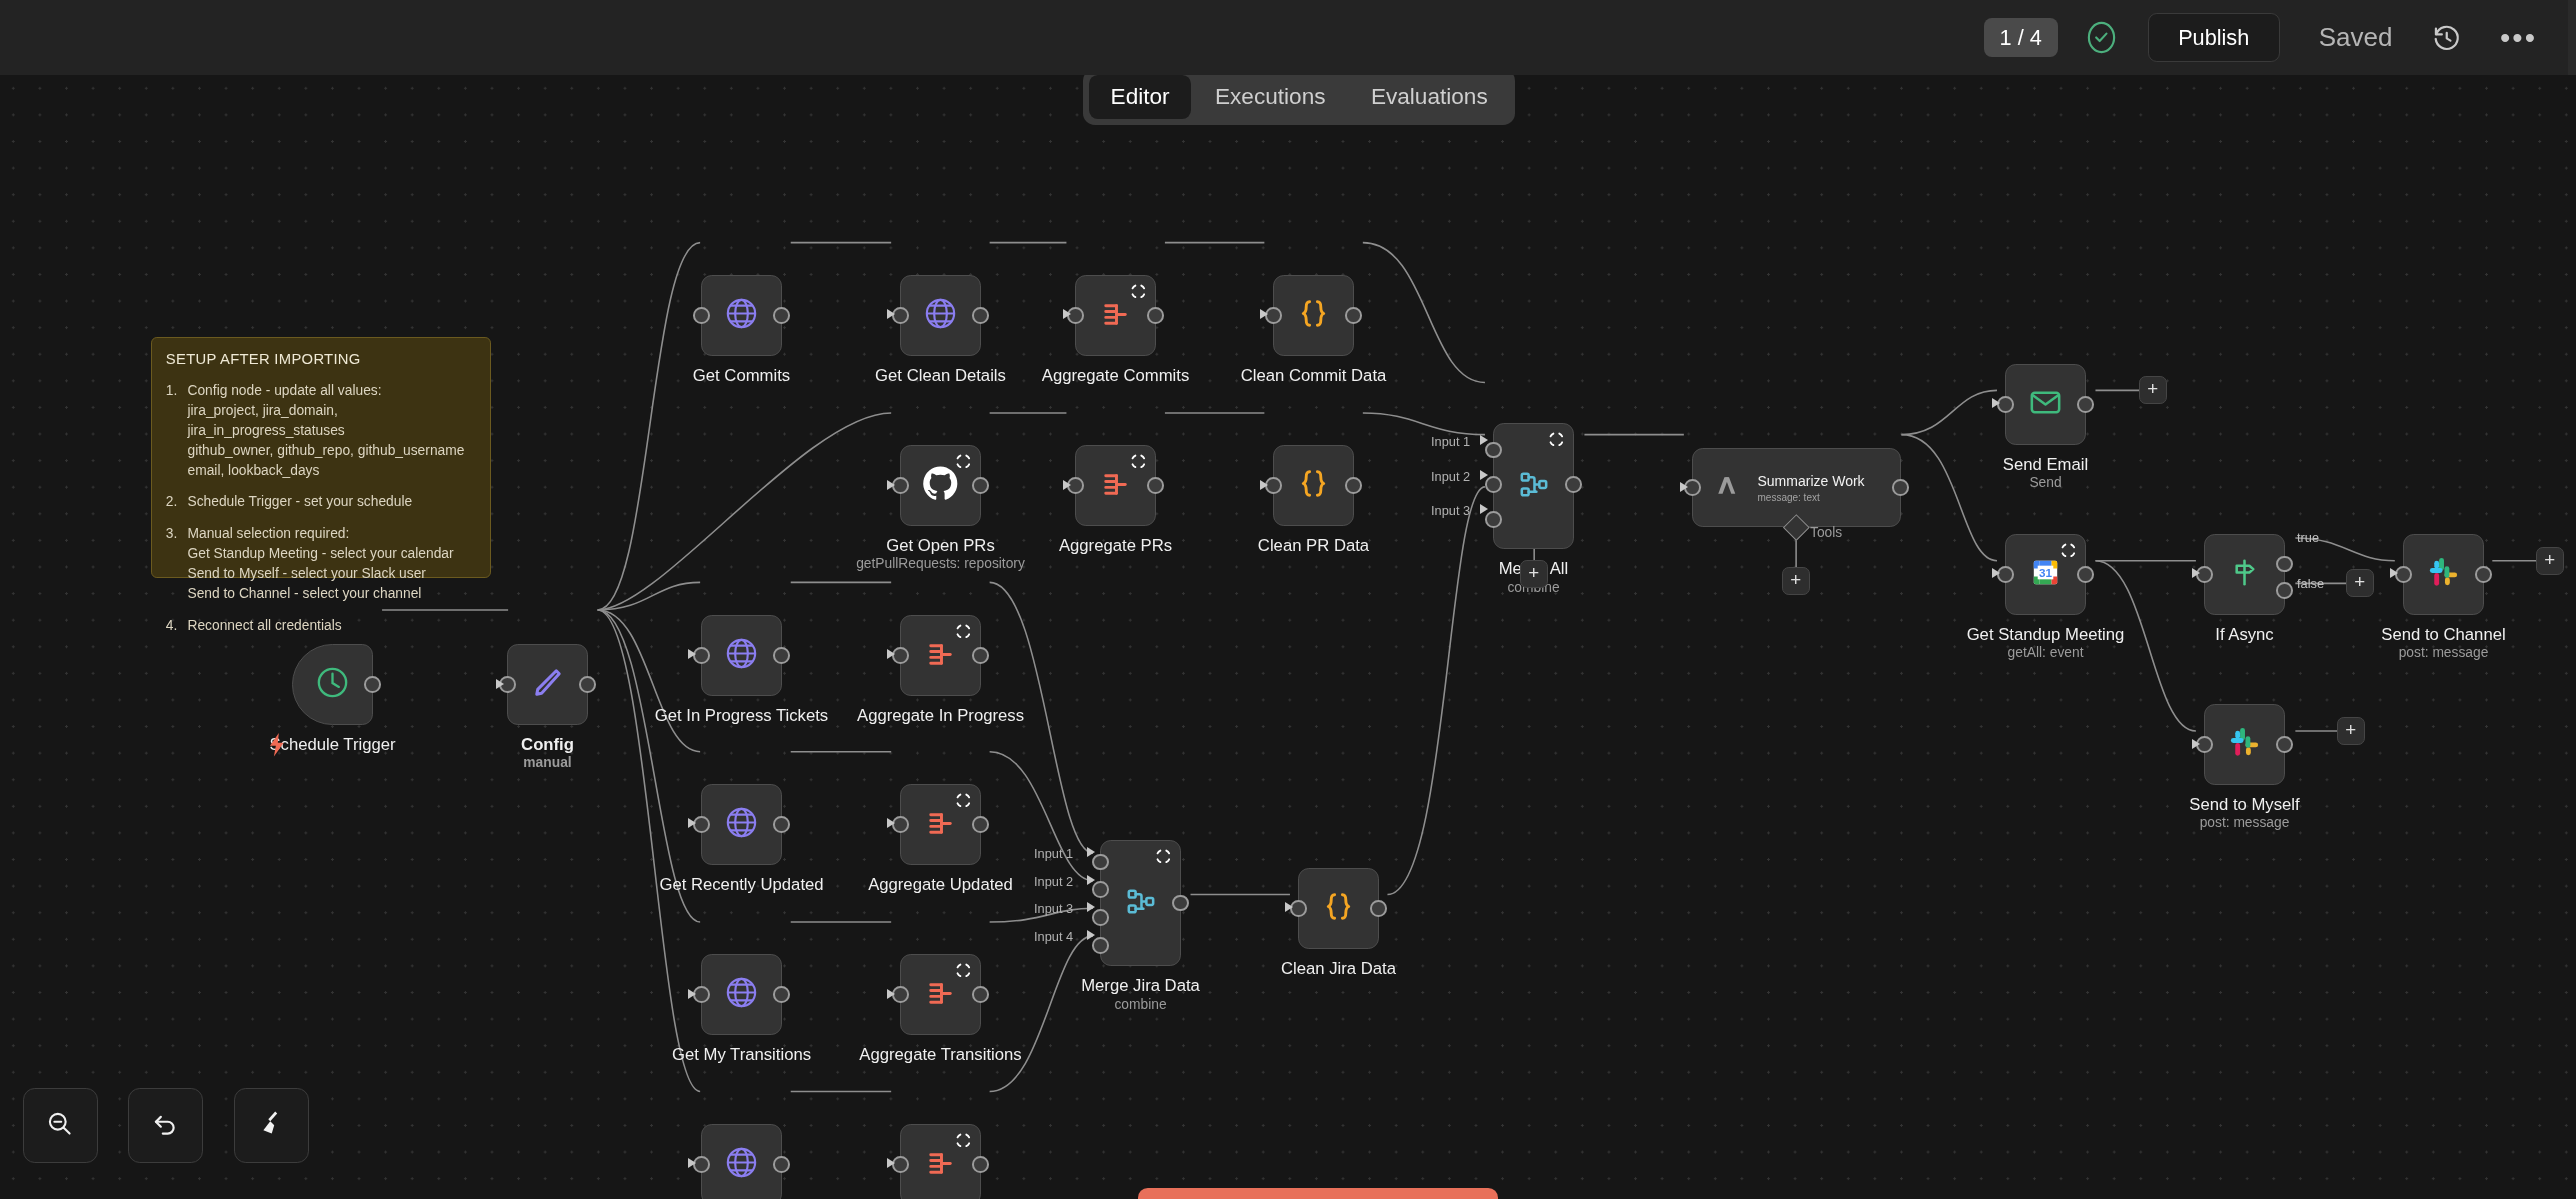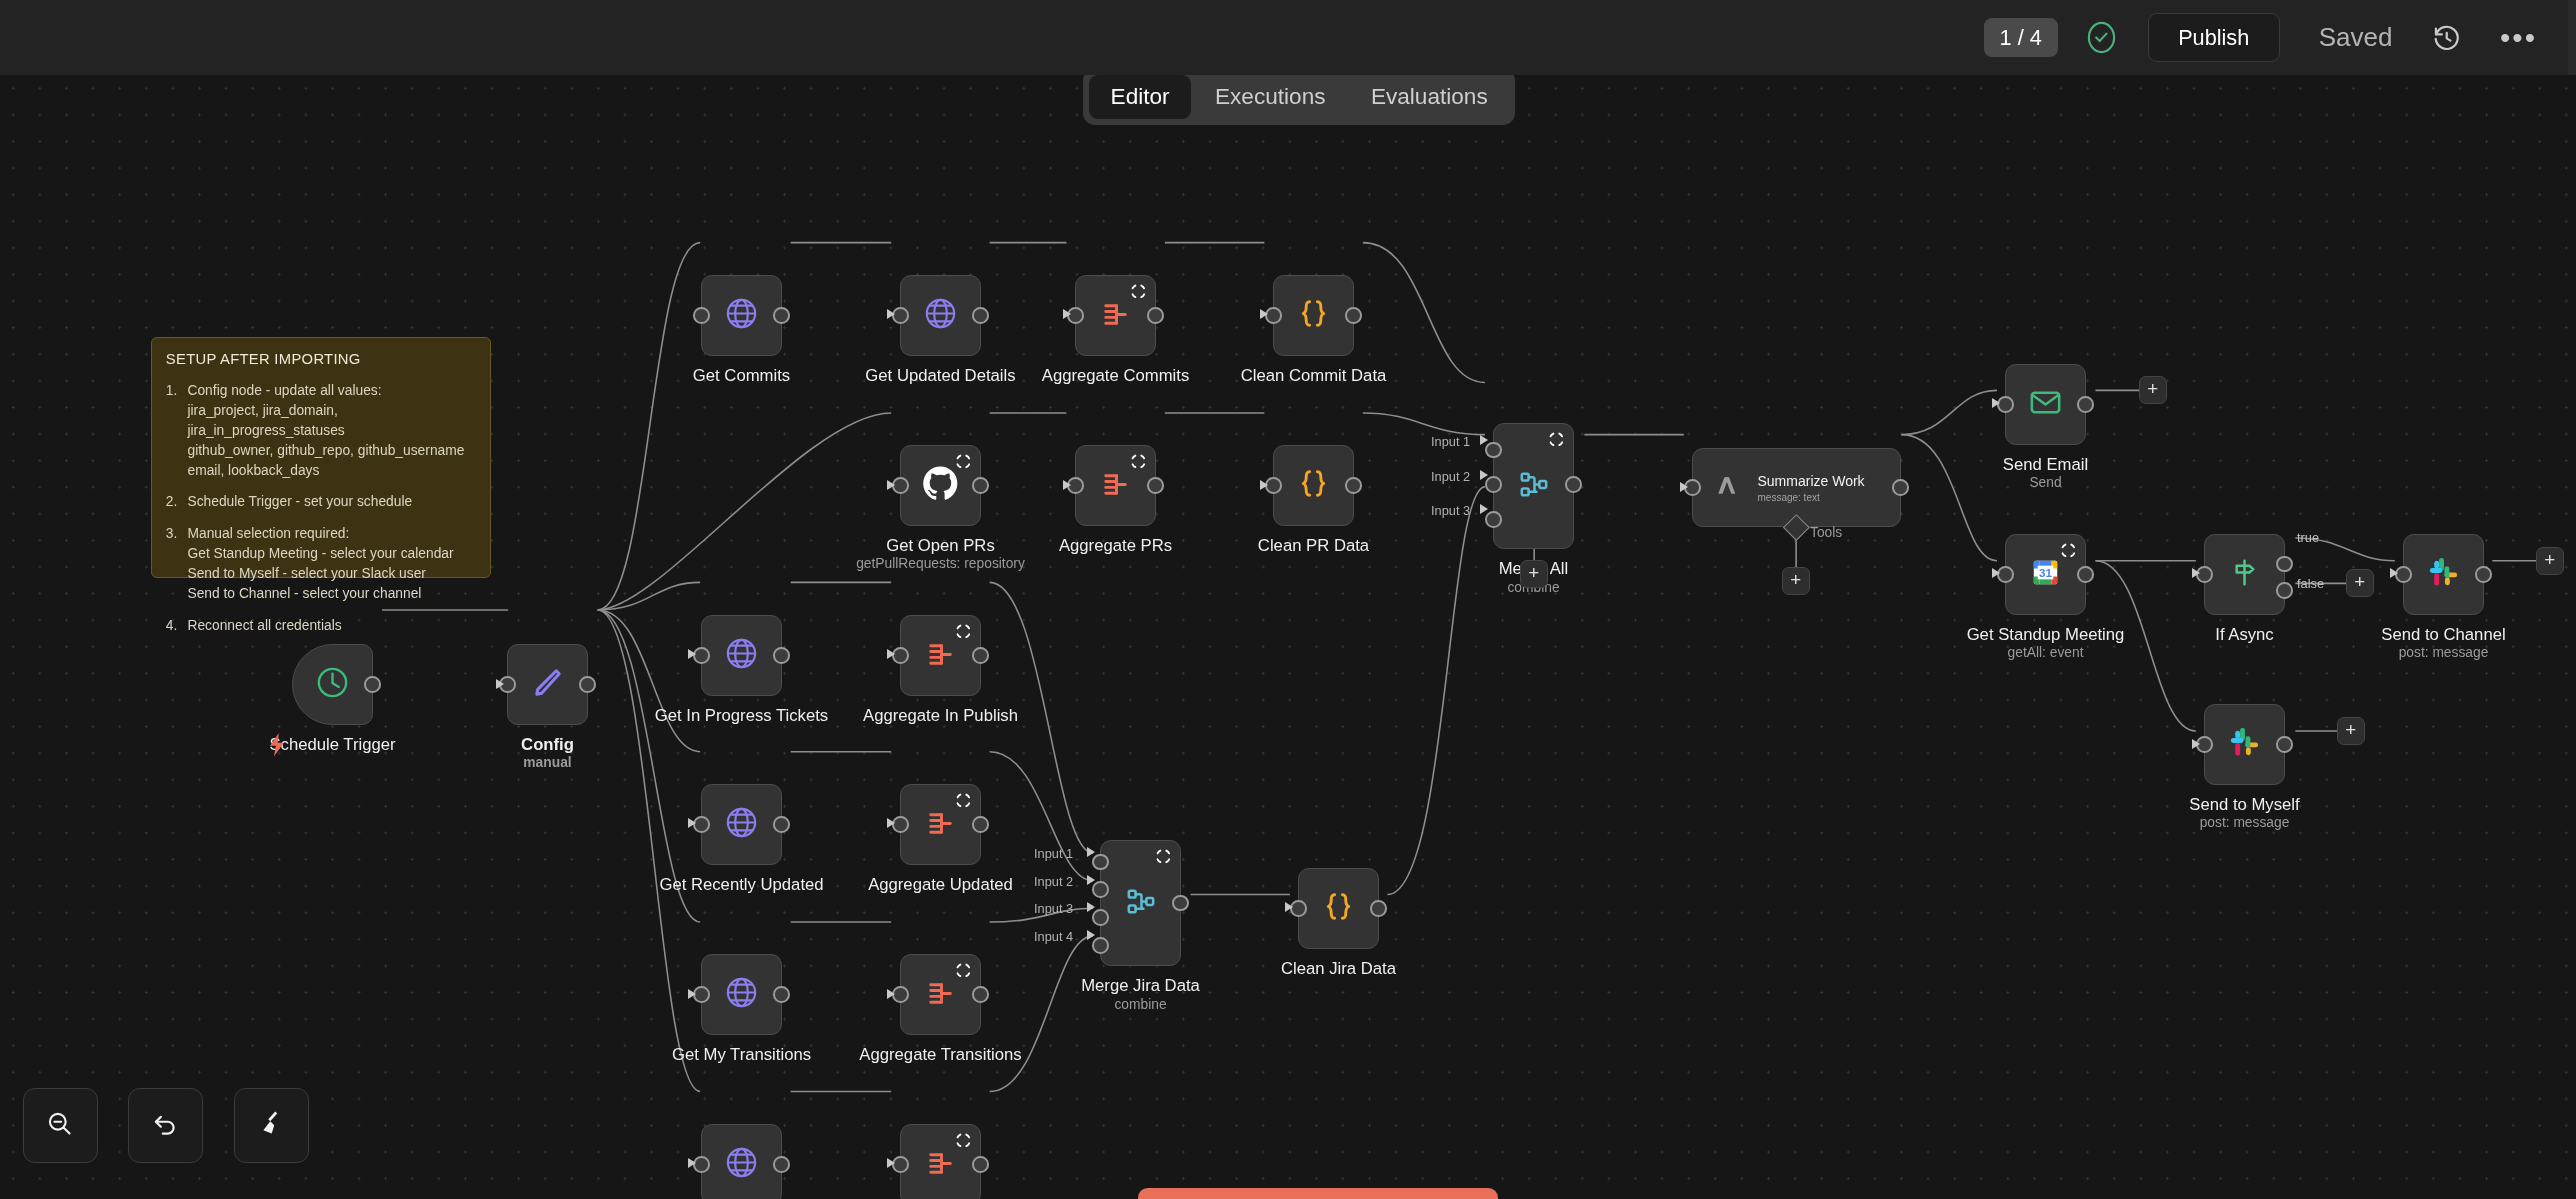--- a/index.html
+++ b/index.html
@@ -329,21 +329,21 @@
       <span>
         <svg width="41" height="41" viewBox="0 0 42 42" fill="none" stroke="#8b7ef0" stroke-width="2.2">
           <circle cx="21" cy="21" r="14"></circle>
             <ellipse cx="21" cy="21" rx="6.5" ry="14"></ellipse>
             <path d="M7 21h28M9.5 13h23M9.5 29h23"></path>
         </svg>
       </span>
       <div class="port in"></div>
       <div class="port out"></div>
     </div>
-    <div class="nlabel">Get Updated Details</div>
+    <div class="nlabel">Get Clean Details</div>
   </div>
   <div class="arrowhead" style="left:887px; top:234px;"></div>
 
   <div class="node" style="left:1075px; top:200px;">
     <div class="nbox">
       <span>
         <svg width="39" height="39" viewBox="0 0 40 40" fill="none" stroke="#f06a54" stroke-width="3" stroke-linecap="round">
           <path d="M10 12h11M10 18h11M10 24h11M10 30h11"></path>
             <path d="M21 12v18"></path>
             <path d="M21 21h9"></path>
@@ -458,21 +458,21 @@
         </svg>
       </span>
       <span class="badge">
         <svg width="16.7" height="16.7" viewBox="0 0 17 17" fill="none" stroke="#fff" stroke-width="1.9" stroke-linecap="round">
           <path d="M5.5 2.6A6 6 0 0 0 2.6 5.5M11.5 2.6A6 6 0 0 1 14.4 5.5M5.5 14.4A6 6 0 0 1 2.6 11.5M11.5 14.4A6 6 0 0 0 14.4 11.5"></path>
         </svg>
       </span>
       <div class="port in"></div>
       <div class="port out"></div>
     </div>
-    <div class="nlabel">Aggregate In Publish</div>
+    <div class="nlabel">Aggregate In Progress</div>
   </div>
   <div class="arrowhead" style="left:887px; top:574px;"></div>
 
   <div class="node" style="left:701px; top:709px;">
     <div class="nbox">
       <span>
         <svg width="41" height="41" viewBox="0 0 42 42" fill="none" stroke="#8b7ef0" stroke-width="2.2">
           <circle cx="21" cy="21" r="14"></circle>
             <ellipse cx="21" cy="21" rx="6.5" ry="14"></ellipse>
             <path d="M7 21h28M9.5 13h23M9.5 29h23"></path>

